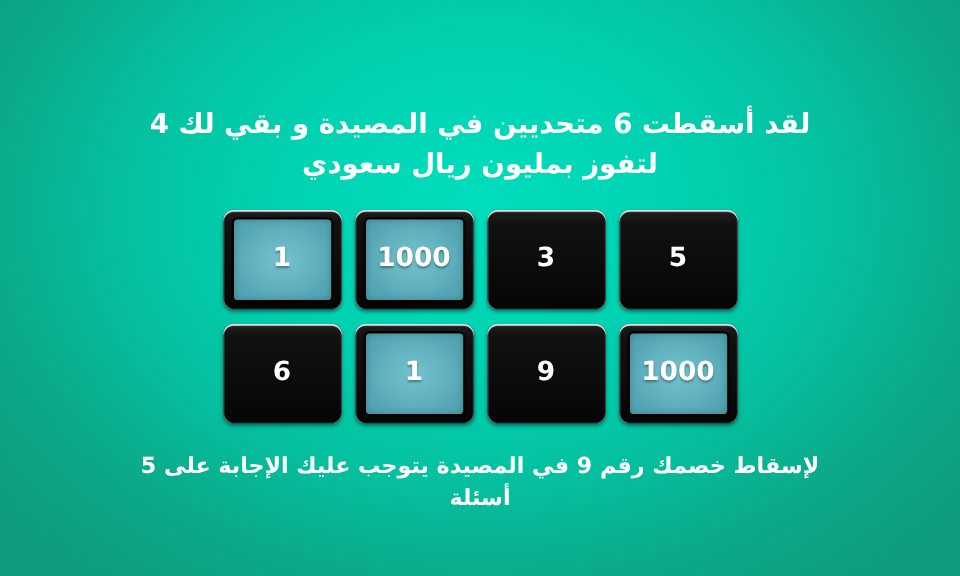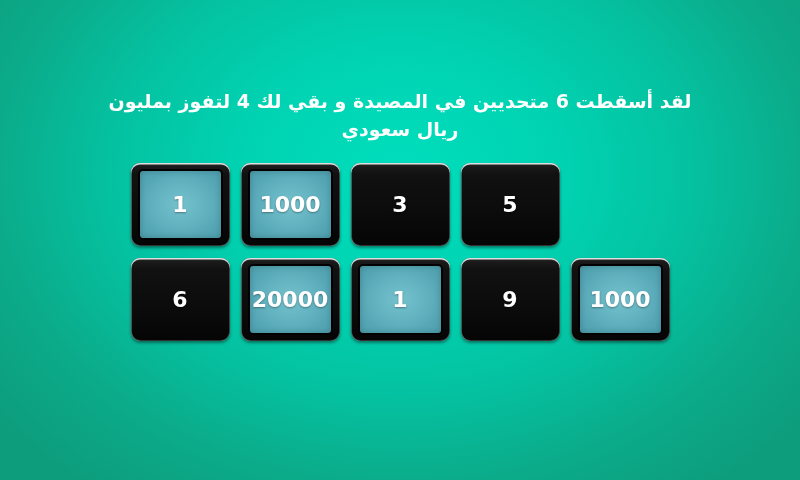--- a/index.html
+++ b/index.html
@@ -34,21 +34,21 @@
     align-items: center;
     justify-content: flex-start;
   }
 
   
   .headline {
     direction: rtl;
     unicode-bidi: isolate;
     text-align: center;
     color: #ffffff;
-    font-size: 19px;
+    font-size: 23px;
     font-weight: bold;
     line-height: 1.45;
     width: 620px;
     letter-spacing: 0;
     text-rendering: optimizeLegibility;
   }
 
   #top-message {
     margin-top: 88px;
   }
@@ -173,35 +173,31 @@
         </div>
       </div>
       <div class="board-row">
         <div class="tile">
           <div class="face-hidden">
             <span class="tile-value">6</span>
           </div>
         </div>
         <div class="tile revealed">
           <div class="screen">
-            <span class="tile-value">20000</span>
-          </div>
-        </div>
-        <div class="tile revealed">
-          <div class="screen">
             <span class="tile-value">1</span>
           </div>
         </div>
         <div class="tile">
           <div class="face-hidden">
             <span class="tile-value">9</span>
           </div>
         </div>
         <div class="tile revealed">
           <div class="screen">
             <span class="tile-value">1000</span>
           </div>
         </div>
       </div>
     </div>
 
+  <div class="headline" id="bottom-message">لإسقاط  خصمك رقم 9 في المصيدة يتوجب عليك الإجابة على 5 أسئلة</div>
 
 </div>
 
 </body></html>

